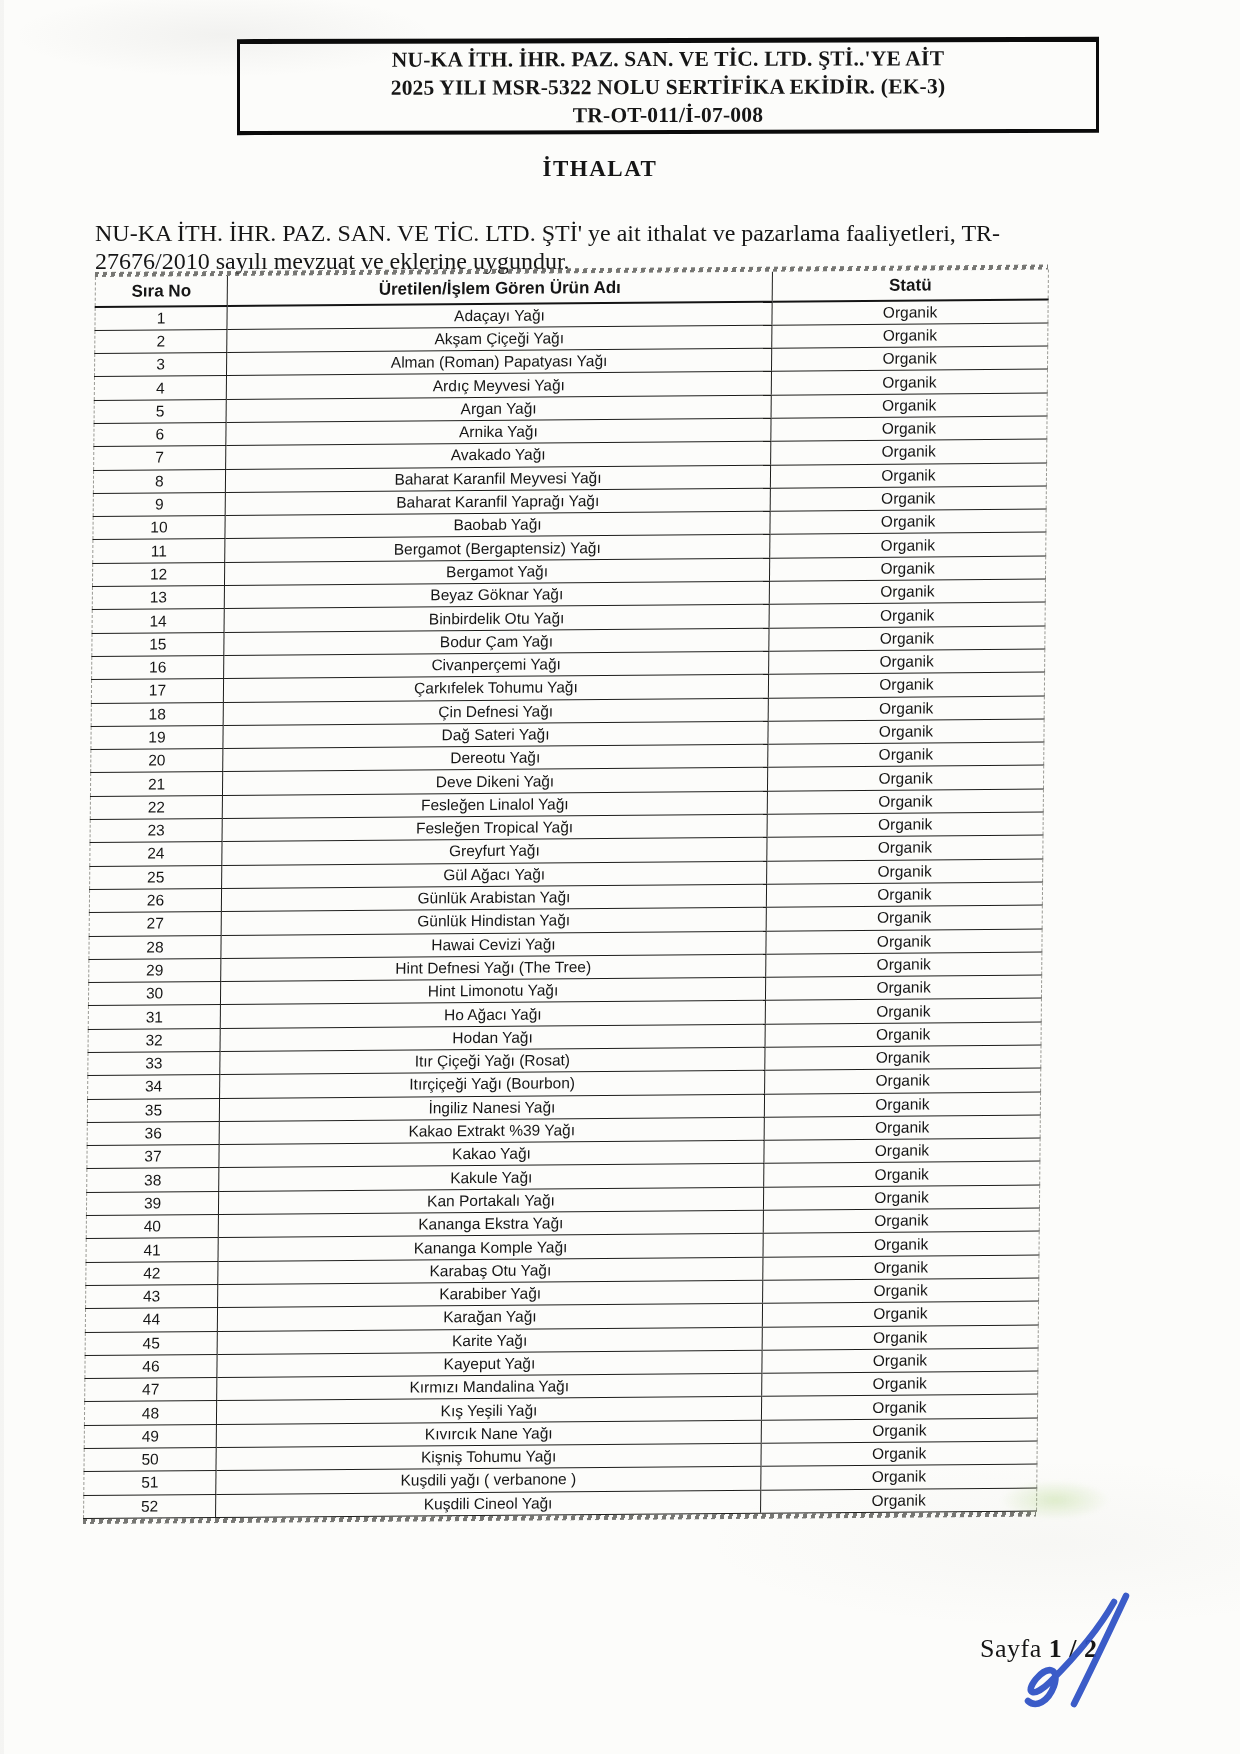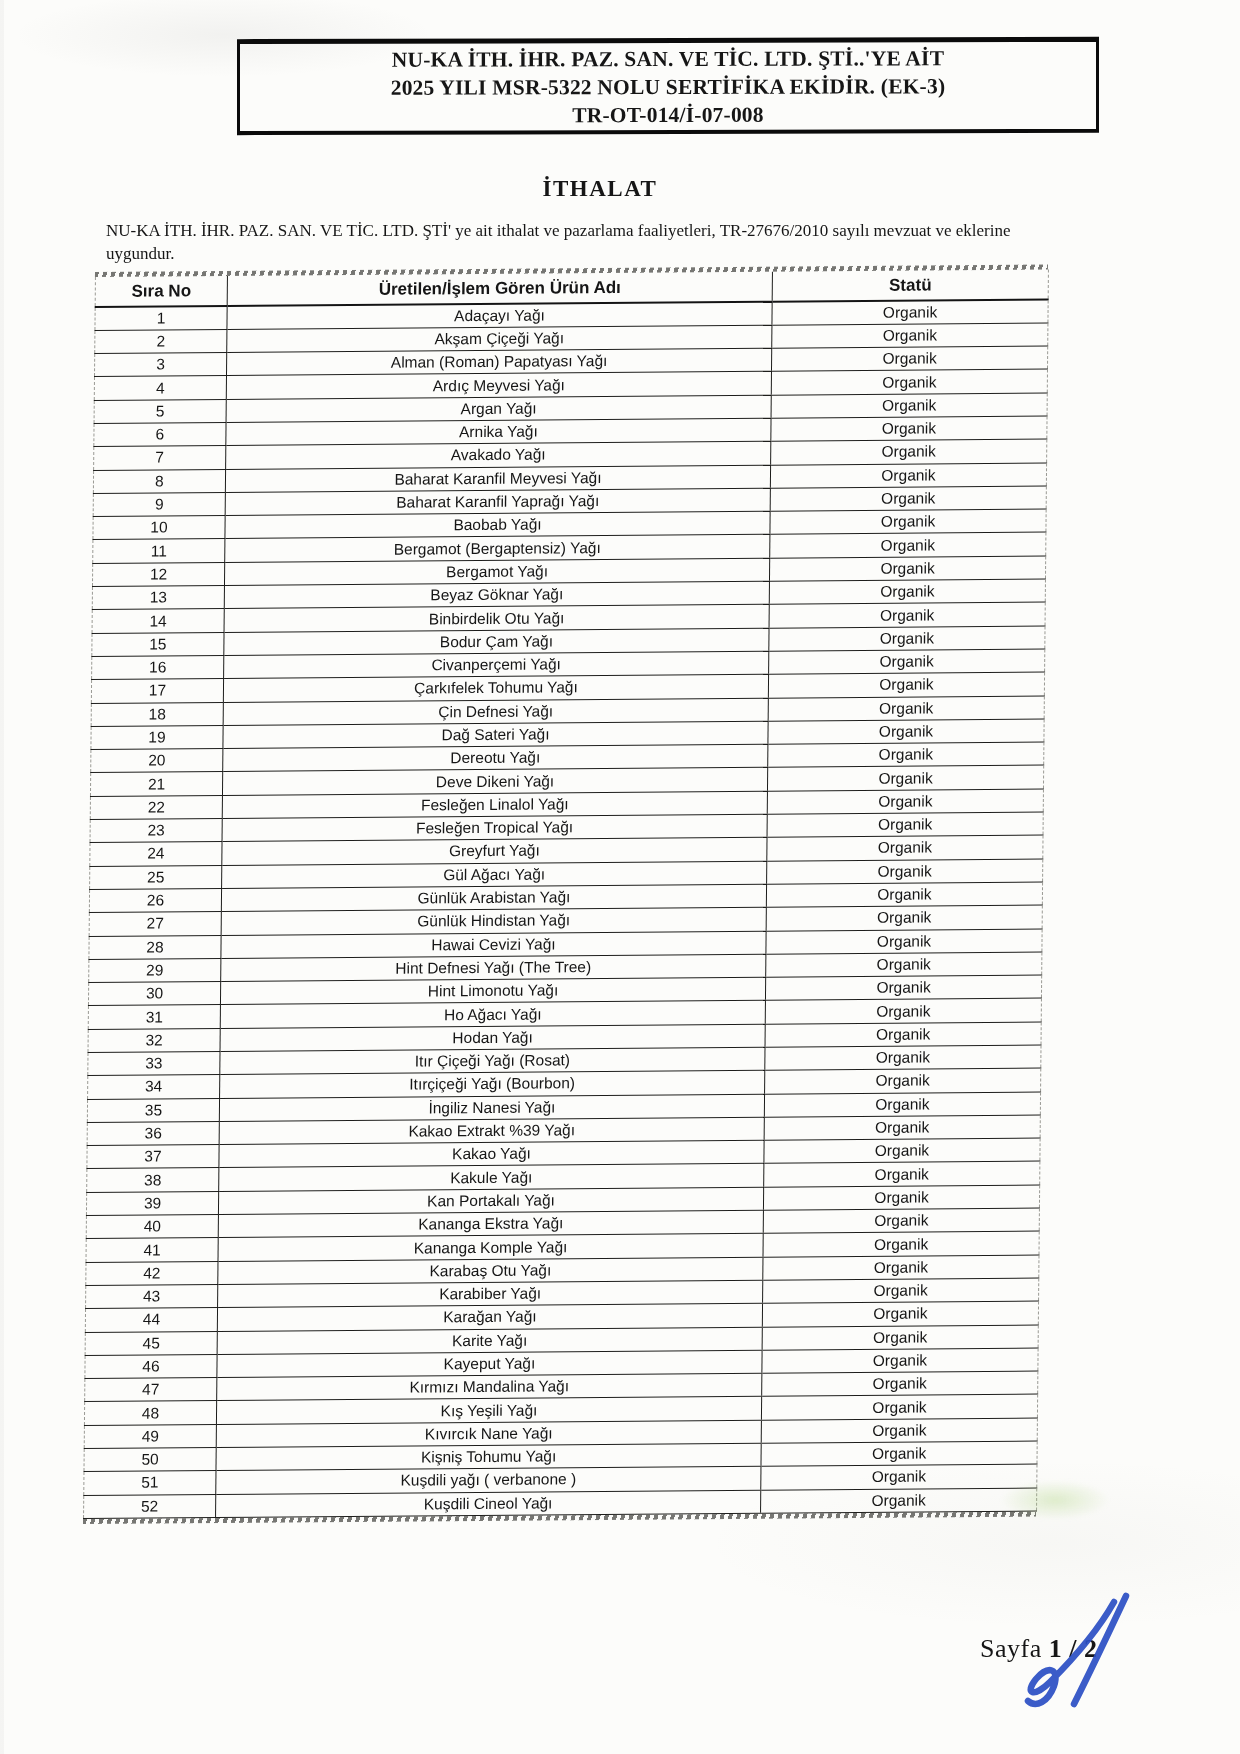--- a/index.html
+++ b/index.html
@@ -24,28 +24,28 @@
   .header-box {
     position:absolute; left:237px; top:38px; width:862px; height:96px;
     border:3px solid #0b0b0b; border-top-width:5px; border-bottom-width:4px;
     display:flex; flex-direction:column; justify-content:center; align-items:center;
     text-align:center; font-weight:bold; font-size:21.5px; line-height:28px;
     letter-spacing:.2px; transform:skewY(-.15deg);
   }
 
   
   .section-title {
-    position:absolute; left:95px; top:176px; width:1010px; text-align:center;
+    position:absolute; left:95px; top:156px; width:1010px; text-align:center;
     font-size:23px; font-weight:bold; letter-spacing:1.5px;
   }
 
   
   .intro {
-    position:absolute; left:106px; top:219px; width:928px;
-    font-size:17px; line-height:23px;
+    position:absolute; left:95px; top:219px; width:928px;
+    font-size:24px; line-height:28px;
   }
 
   
   .table-wrap {
     position:absolute; left:95px; top:272px; width:953px;
     transform:skewY(-.45deg) skewX(-.55deg); transform-origin:0 0;
   }
   .hatch {
     height:5px;
     background:repeating-linear-gradient(105deg, #4a4a46 0 4px, transparent 4px 8px);
@@ -86,21 +86,21 @@
 </style>
 </head>
 <body>
 
 <div class="page">
 
 
   <div class="header-box">
     <div>NU-KA İTH. İHR. PAZ. SAN. VE TİC. LTD. ŞTİ..'YE AİT</div>
     <div>2025 YILI MSR-5322 NOLU SERTİFİKA EKİDİR. (EK-3)</div>
-    <div>TR-OT-014/İ-07-008</div>
+    <div>TR-OT-011/İ-07-008</div>
   </div>
 
   <div class="section-title">İTHALAT</div>
 
   <p class="intro">NU-KA İTH. İHR. PAZ. SAN. VE TİC. LTD. ŞTİ' ye ait ithalat ve pazarlama faaliyetleri, TR-27676/2010 sayılı mevzuat ve eklerine uygundur.</p>
 
   <div class="table-wrap">
     <div class="hatch"></div>
     <table class="doc-table">
       <colgroup>

